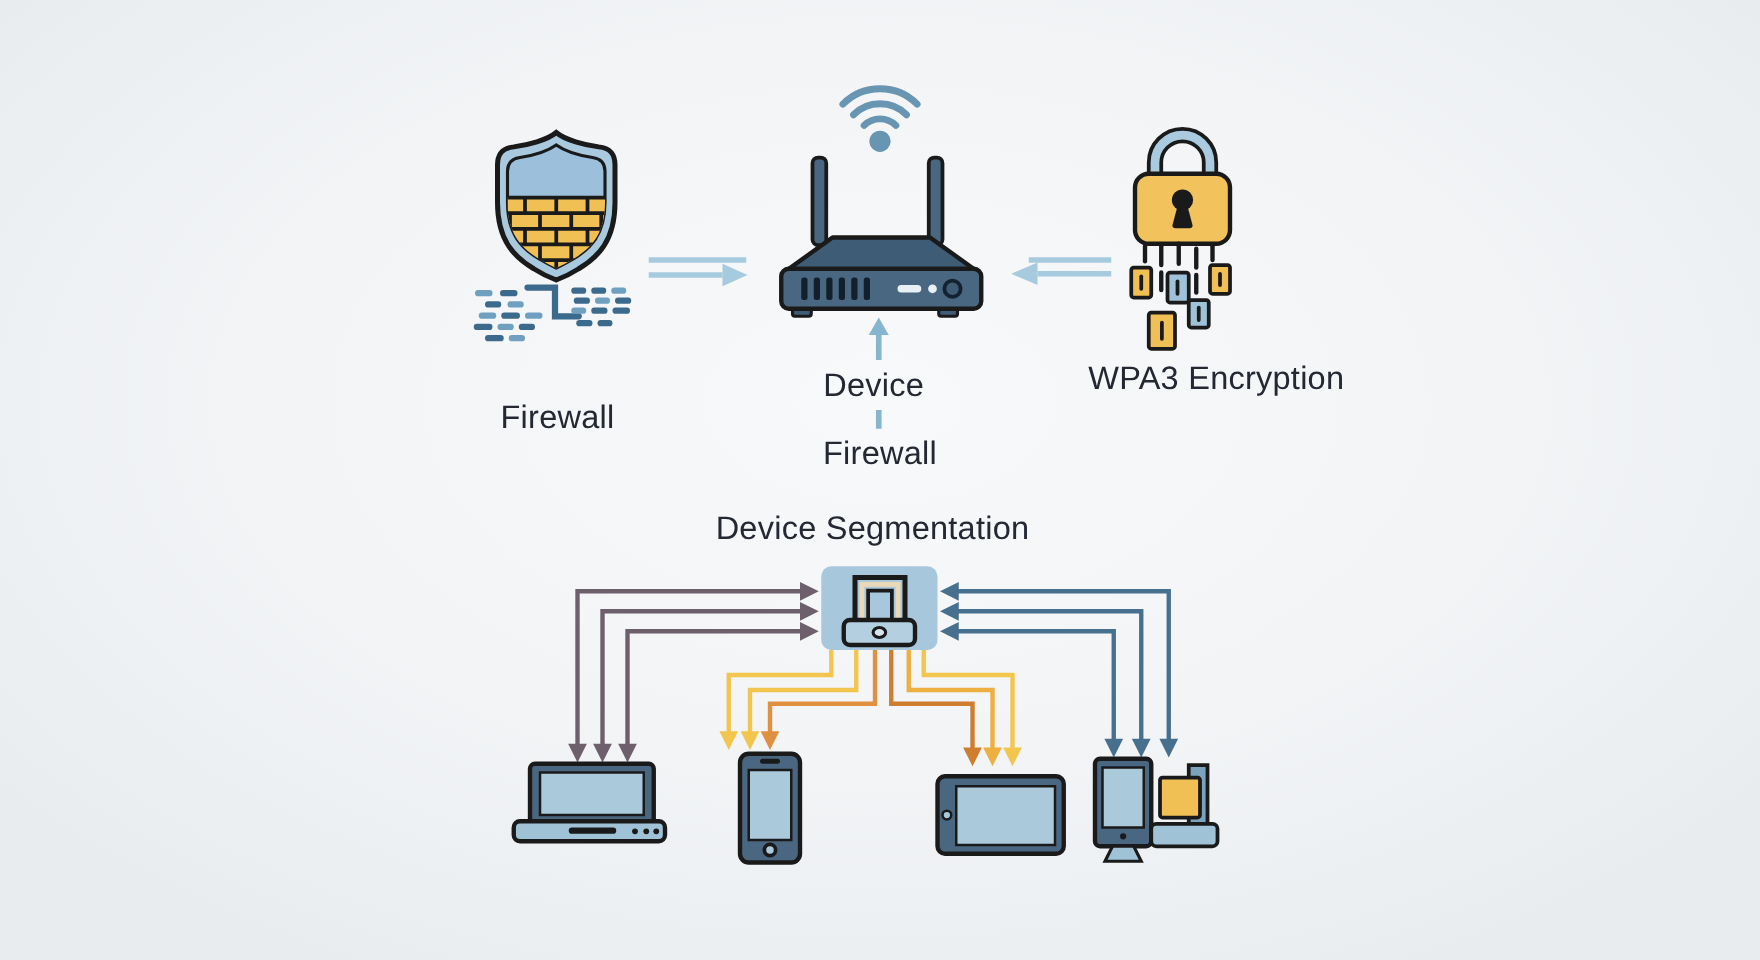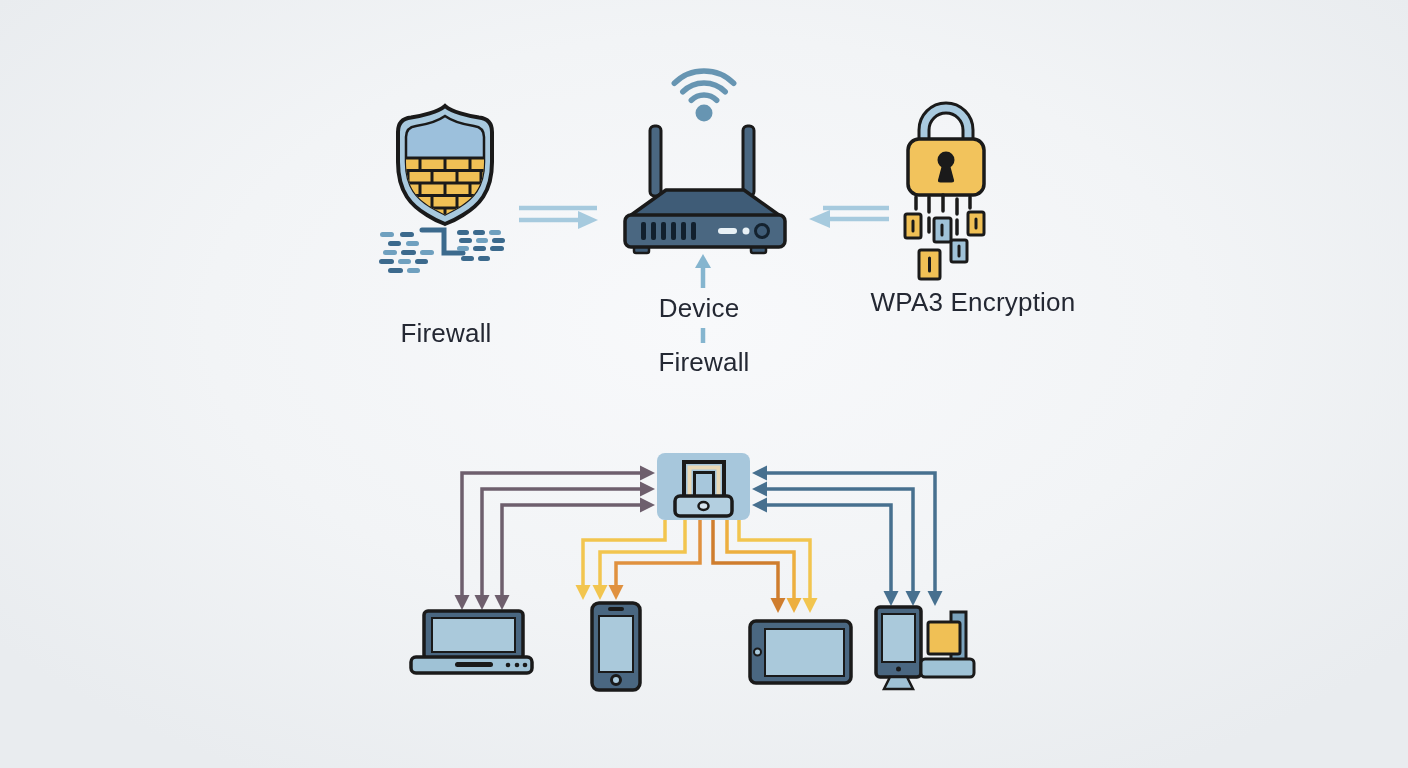--- a/index.html
+++ b/index.html
@@ -265,14 +265,15 @@
       <rect x="928" y="622" width="32" height="32" rx="2" fill="#f0c055" stroke="#1a1a1a" stroke-width="3"></rect>
       <rect x="921" y="659" width="53" height="18" rx="4" fill="#9fc2d6" stroke="#1a1a1a" stroke-width="3"></rect>
     </g>
 
   </svg>
 
   <div class="label" style="left:446px; top:288px;margin-top:31px;">Firewall</div>
   <div class="label" style="left:699px; top:294px;">Device</div>
   <div class="label" style="left:704px; top:348px;">Firewall</div>
   <div class="label" style="left:948px; top:288px;margin-left:25px;">WPA3 Encryption</div>
+  <div class="label" style="left:698px; top:408px;">Device Segmentation</div>
 
 </div>
 
 </body></html>

